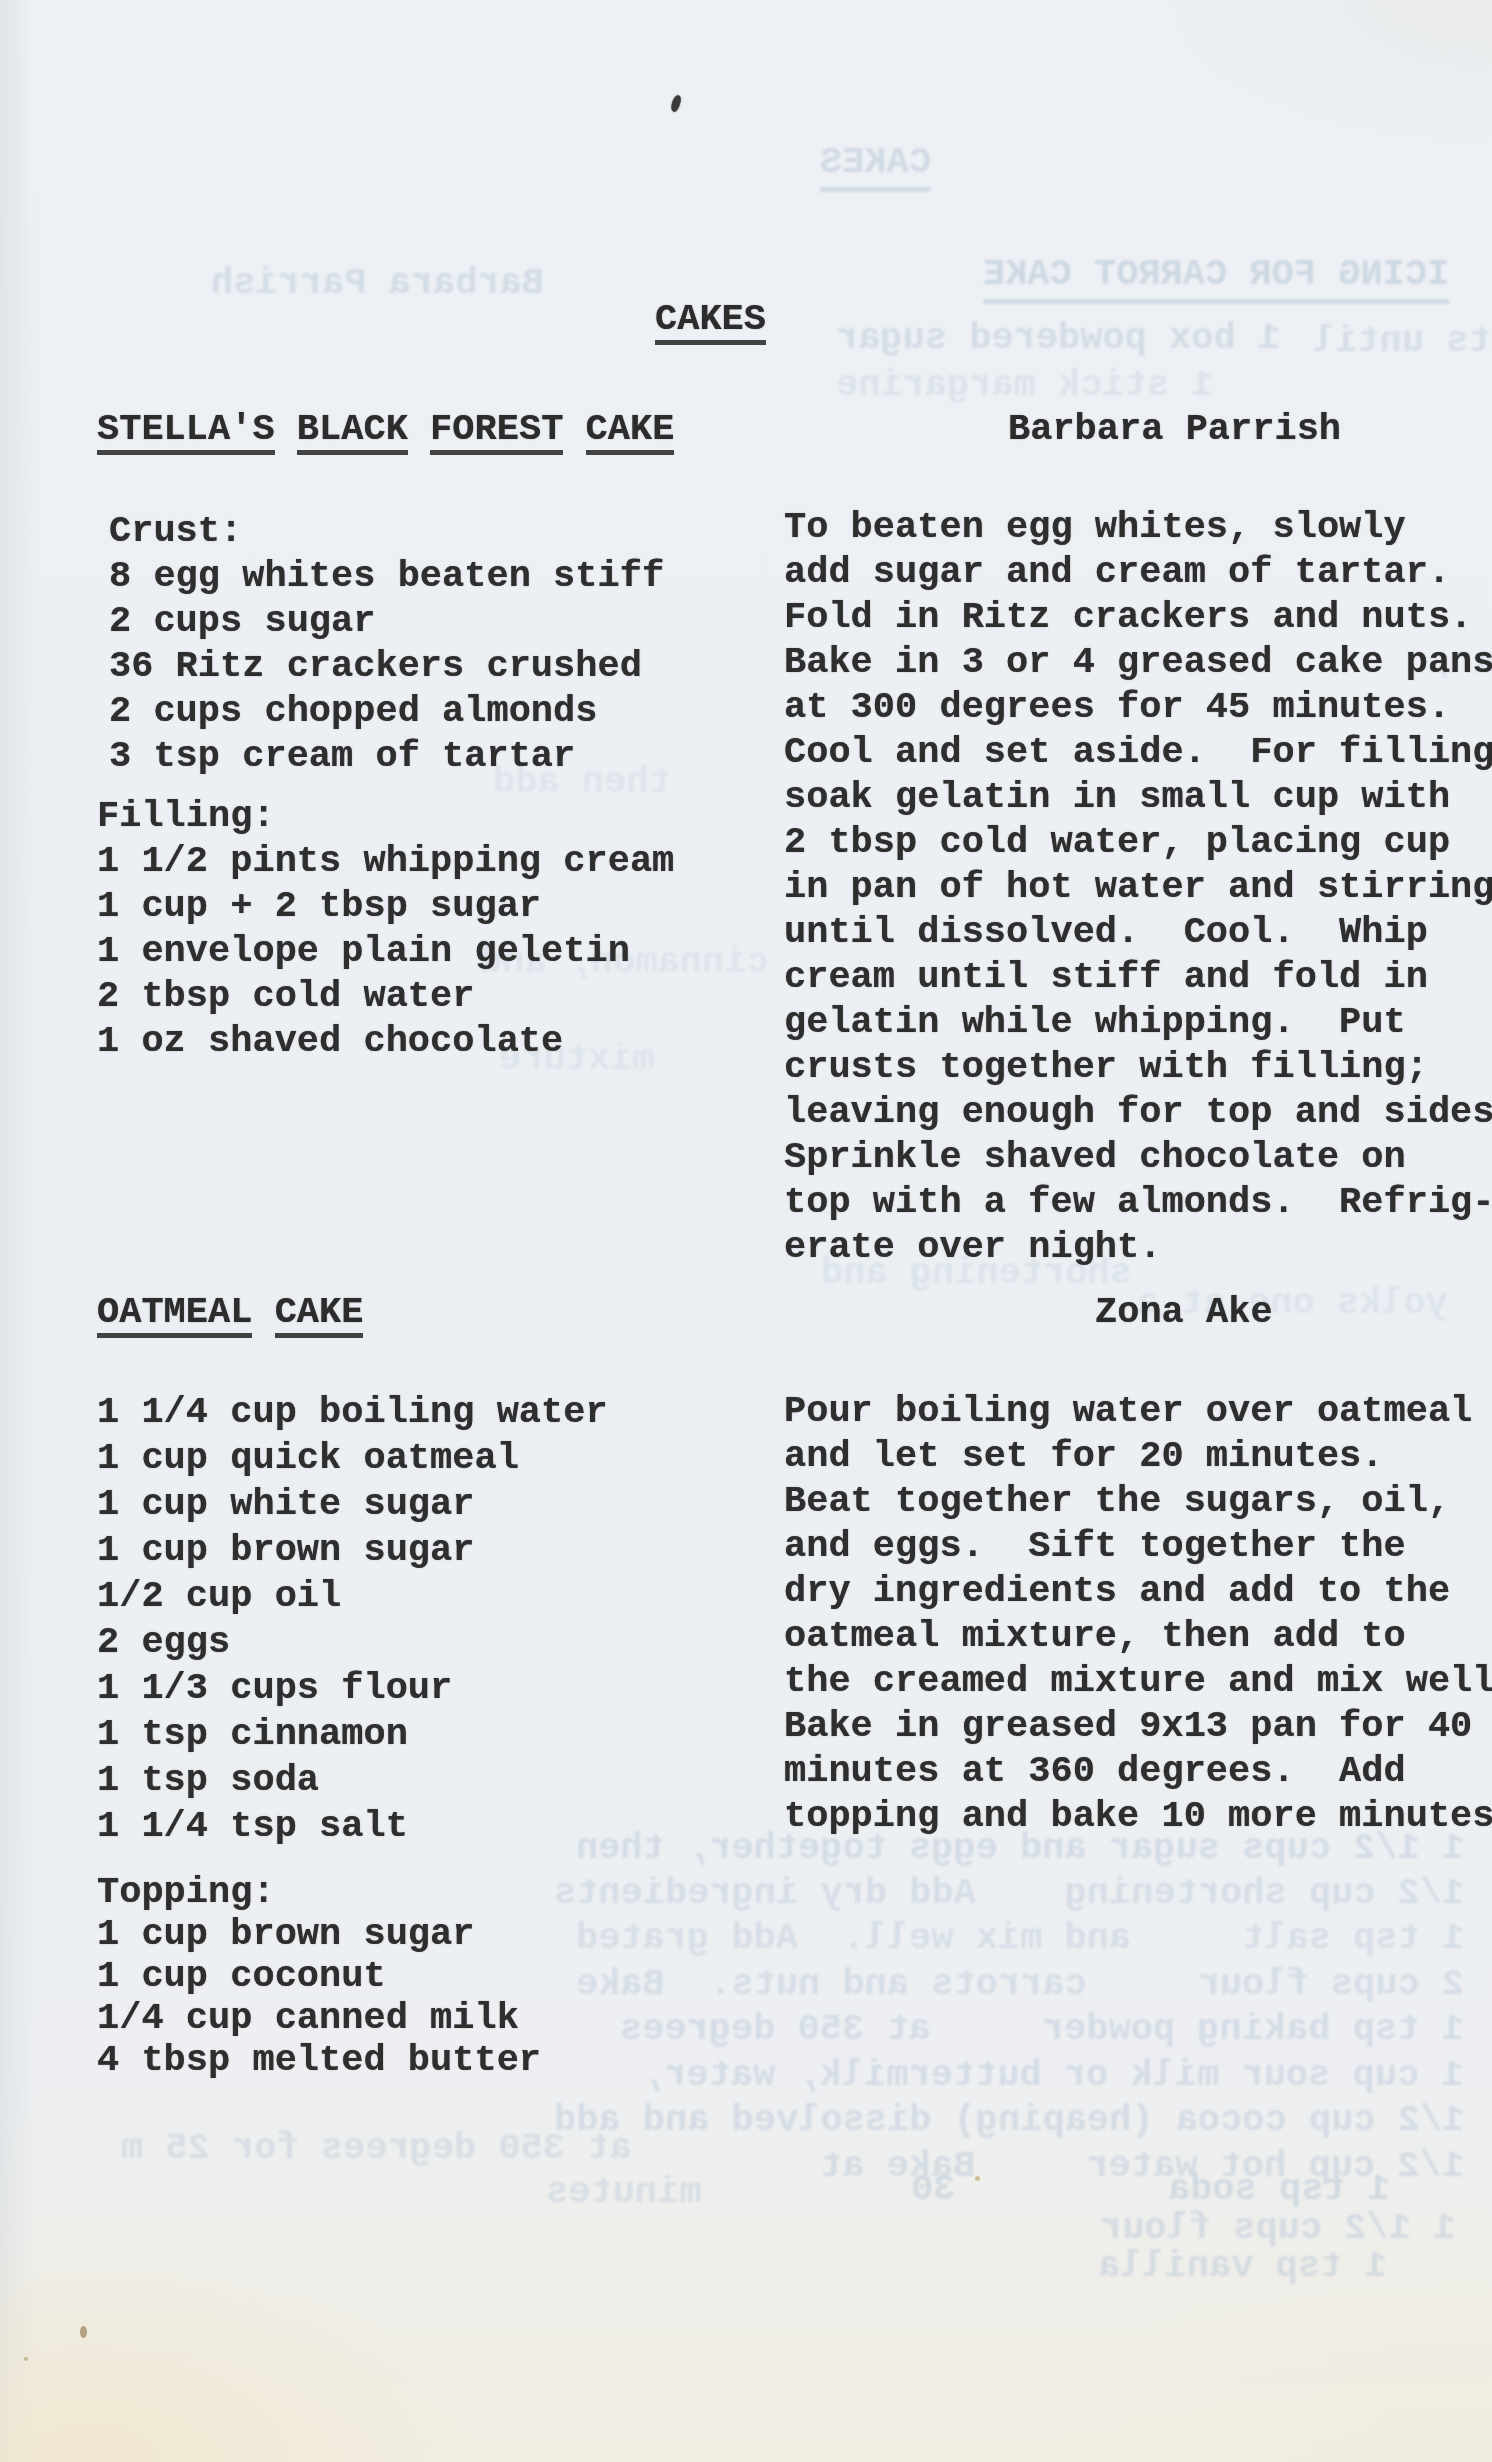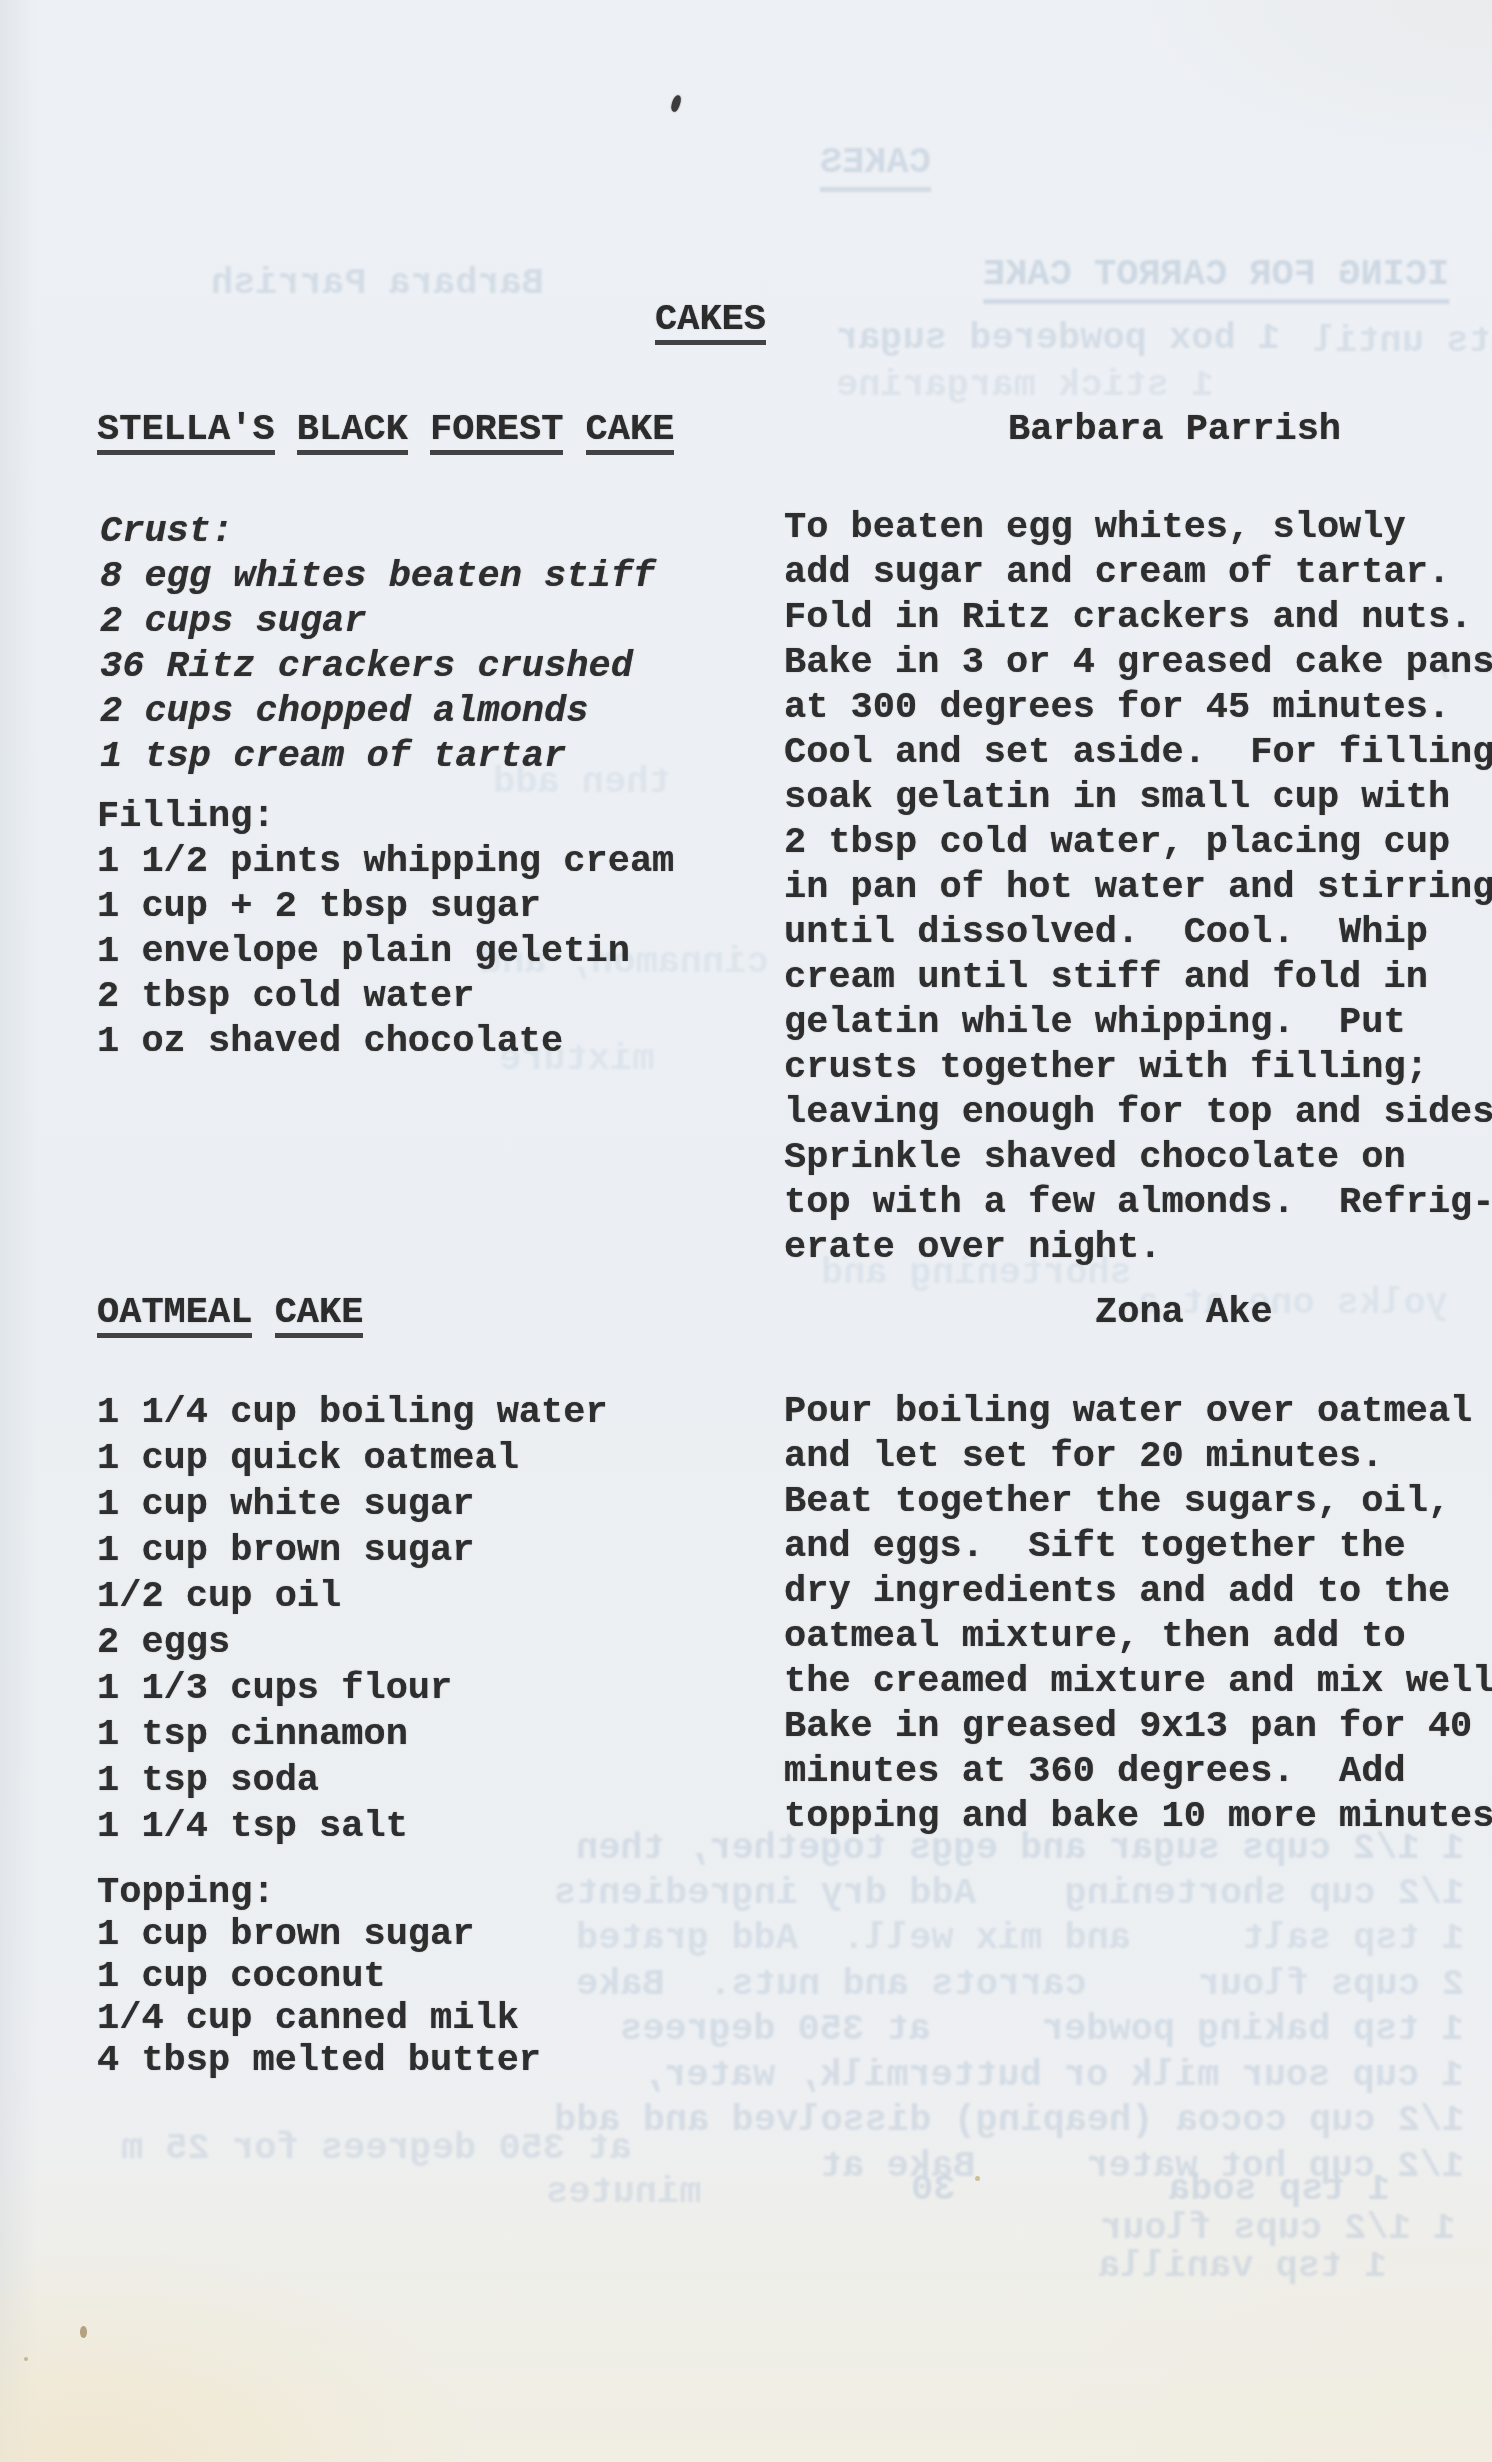--- a/index.html
+++ b/index.html
@@ -94,21 +94,21 @@
     </div>
 
   <div id="ink-speck"></div>
 
   <div class="heading" style="left:655px;top:301px;"><span class="uw">CAKES</span></div>
 
   <div class="heading" style="left:97px;top:411px;"><span class="uw">STELLA'S</span> <span class="uw">BLACK</span> <span class="uw">FOREST</span> <span class="uw">CAKE</span></div>
 
   <div class="heading" style="left:1008px;top:411px;">Barbara Parrish</div>
 
-  <div class="tcol" style="left:100px;top:509px;font-style:italic;"><div class="tline">Crust:</div><div class="tline">8 egg whites beaten stiff</div><div class="tline">2 cups sugar</div><div class="tline">36 Ritz crackers crushed</div><div class="tline">2 cups chopped almonds</div><div class="tline">1 tsp cream of tartar</div></div>
+  <div class="tcol" style="left:109px;top:509px;"><div class="tline">Crust:</div><div class="tline">8 egg whites beaten stiff</div><div class="tline">2 cups sugar</div><div class="tline">36 Ritz crackers crushed</div><div class="tline">2 cups chopped almonds</div><div class="tline">3 tsp cream of tartar</div></div>
 
   <div class="tcol" style="left:97px;top:794px;"><div class="tline">Filling:</div><div class="tline">1 1/2 pints whipping cream</div><div class="tline">1 cup + 2 tbsp sugar</div><div class="tline">1 envelope plain geletin</div><div class="tline">2 tbsp cold water</div><div class="tline">1 oz shaved chocolate</div></div>
 
   <div class="tcol lh615" style="left:784px;top:505px;"><div class="tline">To beaten egg whites, slowly</div><div class="tline">add sugar and cream of tartar.</div><div class="tline">Fold in Ritz crackers and nuts.</div><div class="tline">Bake in 3 or 4 greased cake pans</div><div class="tline">at 300 degrees for 45 minutes.</div><div class="tline">Cool and set aside.  For filling</div><div class="tline">soak gelatin in small cup with</div><div class="tline">2 tbsp cold water, placing cup</div><div class="tline">in pan of hot water and stirring</div><div class="tline">until dissolved.  Cool.  Whip</div><div class="tline">cream until stiff and fold in</div><div class="tline">gelatin while whipping.  Put</div><div class="tline">crusts together with filling;</div><div class="tline">leaving enough for top and sides.</div><div class="tline">Sprinkle shaved chocolate on</div><div class="tline">top with a few almonds.  Refrig-</div><div class="tline">erate over night.</div></div>
 
   <div class="heading" style="left:97px;top:1294px;"><span class="uw">OATMEAL</span> <span class="uw">CAKE</span></div>
 
   <div class="heading" style="left:1095px;top:1294px;">Zona Ake</div>
 
   <div class="tcol lh627" style="left:97px;top:1389px;"><div class="tline">1 1/4 cup boiling water</div><div class="tline">1 cup quick oatmeal</div><div class="tline">1 cup white sugar</div><div class="tline">1 cup brown sugar</div><div class="tline">1/2 cup oil</div><div class="tline">2 eggs</div><div class="tline">1 1/3 cups flour</div><div class="tline">1 tsp cinnamon</div><div class="tline">1 tsp soda</div><div class="tline">1 1/4 tsp salt</div></div>

